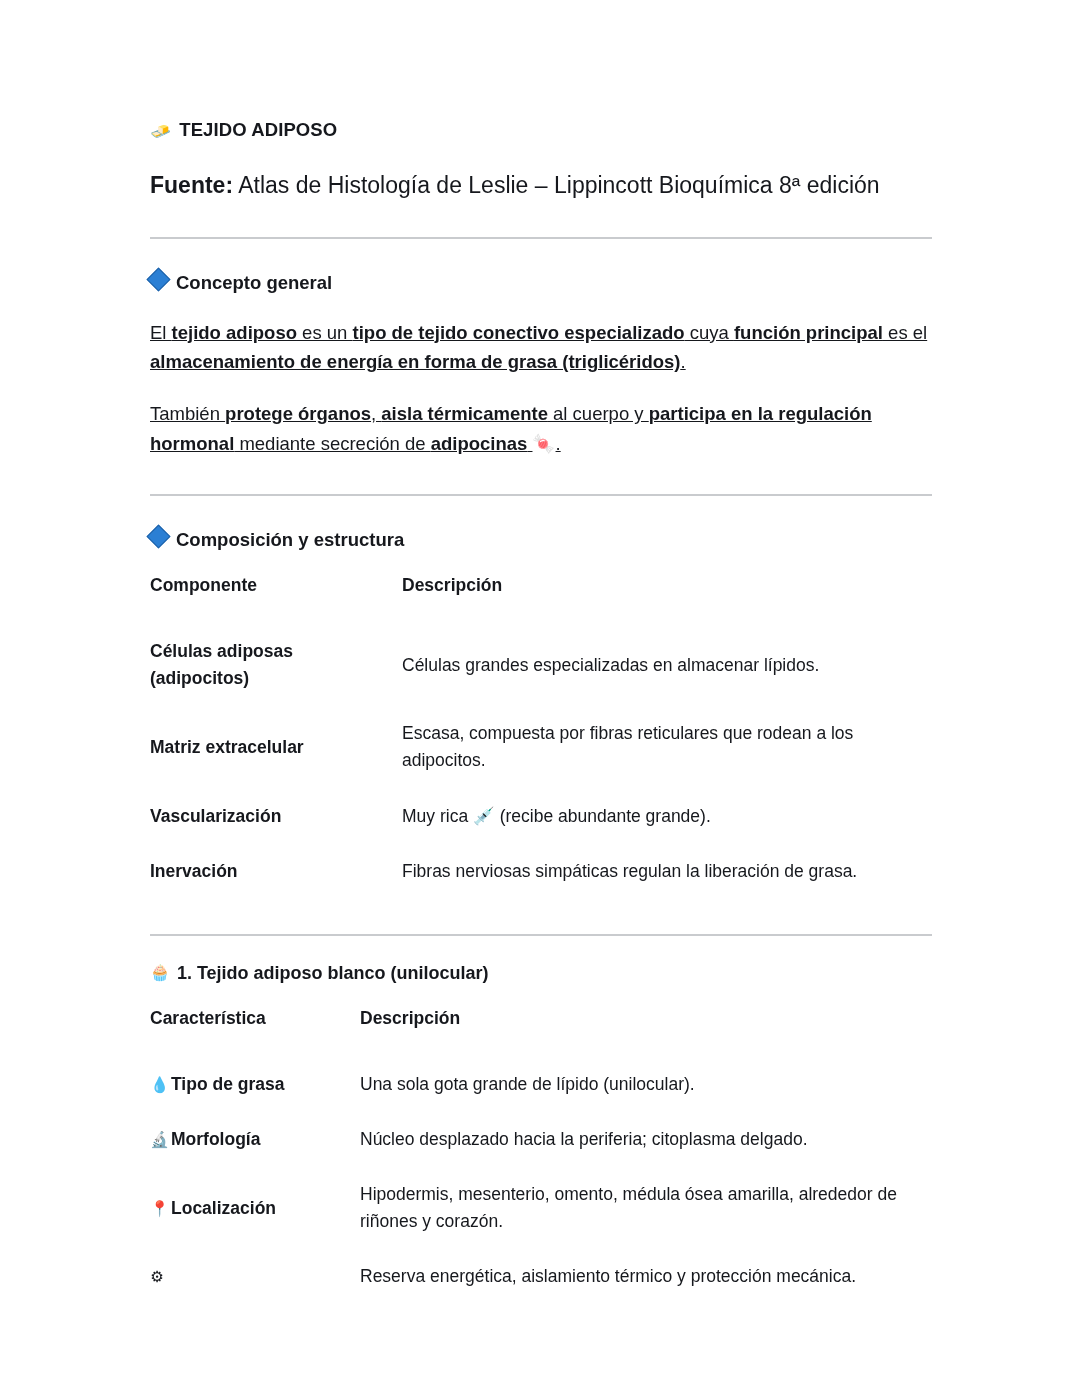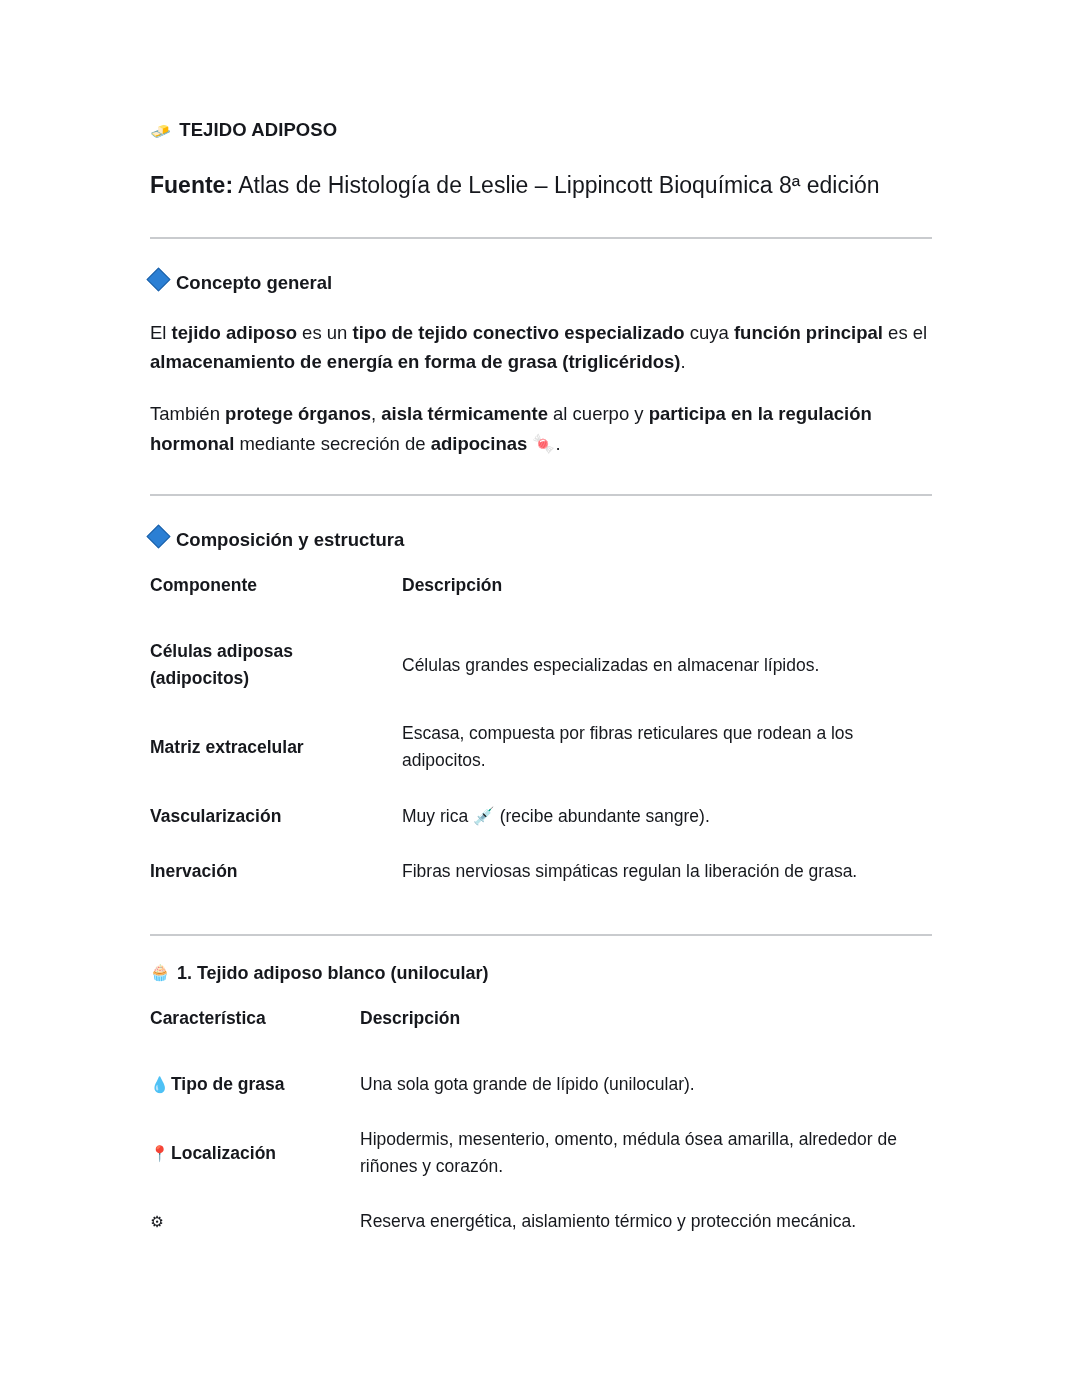--- a/index.html
+++ b/index.html
@@ -73,20 +73,21 @@
     position: relative;
     top: 0px;
   }
 
   p.para {
     font-size: 18.5px;
     line-height: 1.62;
     margin: 22px 0 0 0;
     font-weight: 400;
     max-width: 790px;
+    text-decoration: underline;
   }
   p.para b { font-weight: 700; }
 
   .bulb {
     font-size: 17px;
     position: relative;
     top: 1px;
     margin-right: 3px;
   }
 
@@ -195,21 +196,21 @@
       <tr>
         <td class="key">Células adiposas (adipocitos)</td>
         <td>Células grandes especializadas en almacenar lípidos.</td>
       </tr>
       <tr>
         <td class="key">Matriz extracelular</td>
         <td>Escasa, compuesta por fibras reticulares que rodean a los adipocitos.</td>
       </tr>
       <tr>
         <td class="key">Vascularización</td>
-        <td><span>Muy rica </span><span class="emoji">💉</span><span> (recibe abundante sangre).</span></td>
+        <td><span>Muy rica </span><span class="emoji">💉</span><span> (recibe abundante grande).</span></td>
       </tr>
       <tr>
         <td class="key">Inervación</td>
         <td>Fibras nerviosas simpáticas regulan la liberación de grasa.</td>
       </tr>
     </tbody>
   </table>
 
   <hr class="rule">
 
@@ -229,20 +230,24 @@
         <th>Característica</th>
         <th>Descripción</th>
       </tr>
     </thead>
     <tbody>
       <tr>
         <td class="key"><span class="key-icon emoji">💧</span><span>Tipo de grasa</span></td>
         <td>Una sola gota grande de lípido (unilocular).</td>
       </tr>
       <tr>
+        <td class="key"><span class="key-icon emoji">🔬</span><span>Morfología</span></td>
+        <td>Núcleo desplazado hacia la periferia; citoplasma delgado.</td>
+      </tr>
+      <tr>
         <td class="key"><span class="key-icon emoji">📍</span><span>Localización</span></td>
         <td>Hipodermis, mesenterio, omento, médula ósea amarilla, alrededor de riñones y corazón.</td>
       </tr>
       <tr>
         <td class="key"><span class="key-icon emoji">⚙</span></td>
         <td>Reserva energética, aislamiento térmico y protección mecánica.</td>
       </tr>
     </tbody>
   </table>
 

